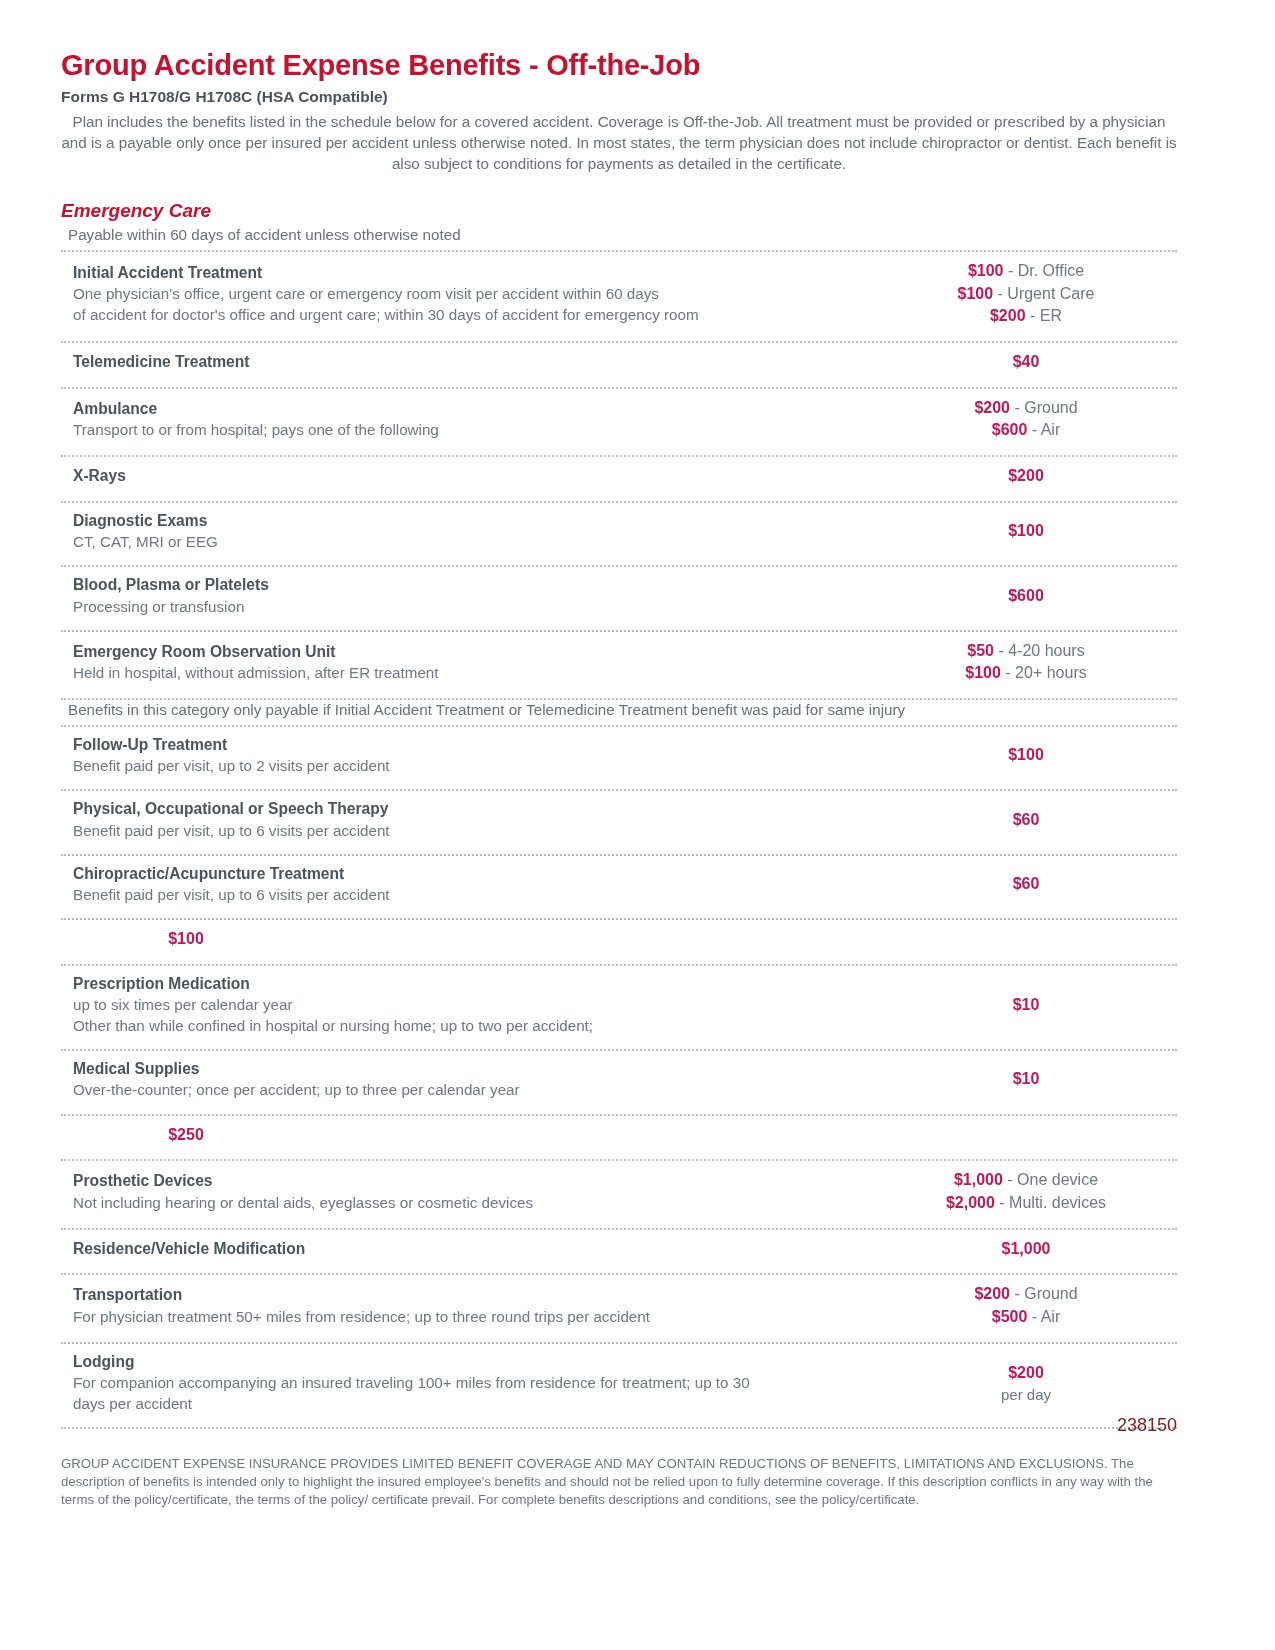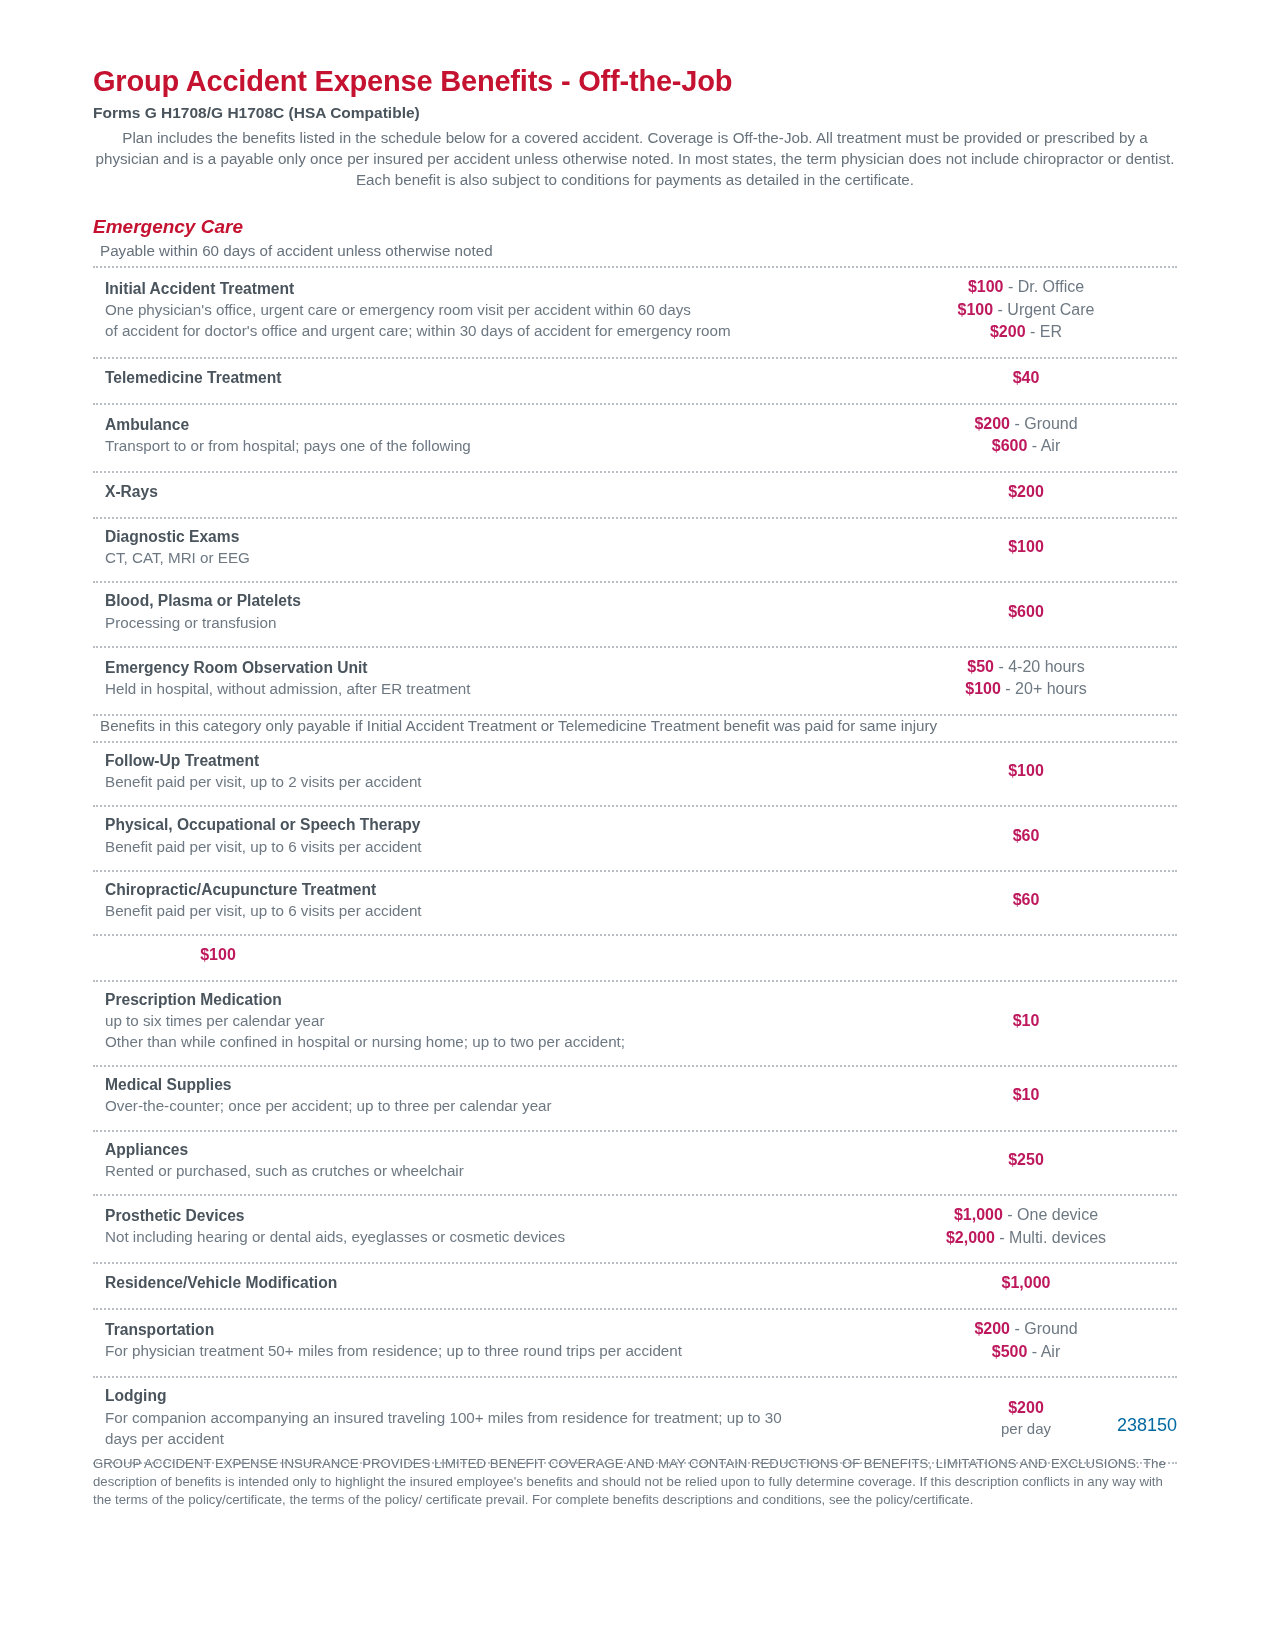--- a/index.html
+++ b/index.html
@@ -9,24 +9,23 @@
   }
   body {
     width: 1275px;
     height: 1650px;
     font-family: "Liberation Sans", sans-serif;
     color: #5b6670;
     position: relative;
     overflow: hidden;
   }
   .page {
-    padding: 56px 98px 0 57px;
+    padding: 40px 98px 0 57px;
     position: relative;
     height: 1242px;
-    margin-left: 32px;
   }
 
   
   .doc-title {
     color: #c41230;
     font-size: 29px;
     font-weight: bold;
     letter-spacing: -0.2px;
     margin: 10px 0 6px 4px;
     line-height: 1.1;
@@ -114,21 +113,21 @@
     color: #6d7882;
     line-height: 1.3;
   }
 
   
   .doc-number {
     position: absolute;
     right: 98px;
     top: 1415px;
     font-size: 18px;
-    color: #0369a1;
+    color: #7f1d1d;
     text-align: right;
   }
   .disclaimer {
     position: absolute;
     left: 57px;
     right: 98px;
     top: 1455px;
     font-size: 13.2px;
     line-height: 1.38;
     color: #6d7882;
@@ -277,24 +276,20 @@
           <div class="row-left">
             <div class="ben-name">Medical Supplies</div>
             <div class="ben-desc">Over-the-counter; once per accident; up to three per calendar year</div>
           </div>
           <div class="row-right">
             <div class="amt-line"><span class="amt-val">$10</span></div>
           </div>
         </div>
         <div class="dots"></div>
         <div class="row">
-          <div class="row-left">
-            <div class="ben-name">Appliances</div>
-            <div class="ben-desc">Rented or purchased, such as crutches or wheelchair</div>
-          </div>
           <div class="row-right">
             <div class="amt-line"><span class="amt-val">$250</span></div>
           </div>
         </div>
         <div class="dots"></div>
         <div class="row">
           <div class="row-left">
             <div class="ben-name">Prosthetic Devices</div>
             <div class="ben-desc">Not including hearing or dental aids, eyeglasses or cosmetic devices</div>
           </div>

